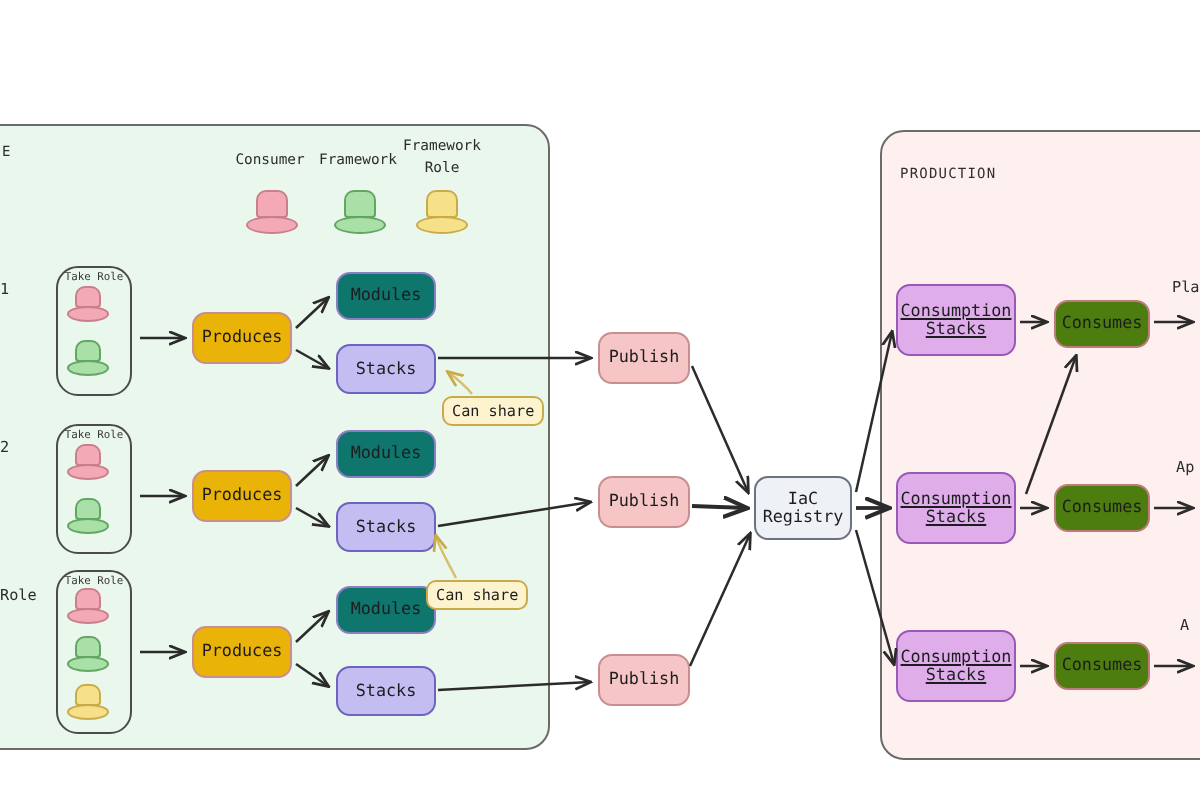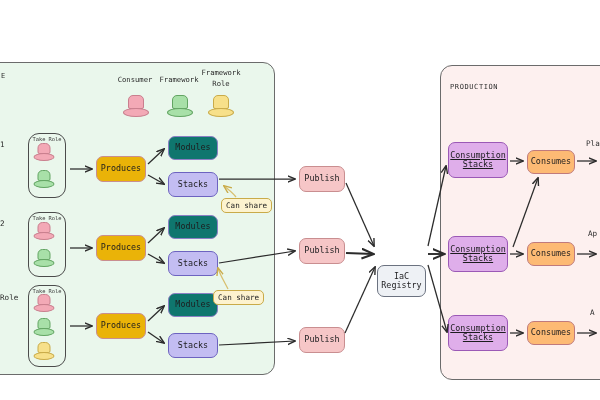--- a/index.html
+++ b/index.html
@@ -23,23 +23,23 @@
   
   .node{
     position:absolute;border-radius:7px;display:flex;align-items:center;
     justify-content:center;text-align:center;line-height:1.12;
     font-size:8.4px;color:#1d1d1f;box-sizing:border-box;
   }
   .n-produces{background:#eab308;border:1.4px solid #c98e90;}
   .n-modules{background:#0f766e;border:1.4px solid #8b7fc4;}
   .n-stacks{background:#c3bdf2;border:1.4px solid #6d63c0;}
   .n-publish{background:#f6c6c7;border:1.4px solid #c98e90;}
-  .n-registry{background:#eef1f5;border:1.4px solid #6b7280;margin-top:27px;}
+  .n-registry{background:#eef1f5;border:1.4px solid #6b7280;}
   .n-consumption{background:#dfaeea;border:1.4px solid #9b59b6;text-decoration:underline;}
-  .n-consumes{background:#fdba74;border:1.4px solid #c07a7c;text-align:right;}
+  .n-consumes{background:#4d7c0f;border:1.4px solid #c07a7c;text-align:right;}
 
   
   .rolebox{
     position:absolute;border:1.3px solid #4b4b4b;border-radius:11px;
     background:transparent;box-sizing:border-box;
   }
   .rolebox-label{
     position:absolute;top:2px;left:0;right:0;text-align:center;
     font-size:5.4px;color:#3a3a3a;white-space:nowrap;
   }

